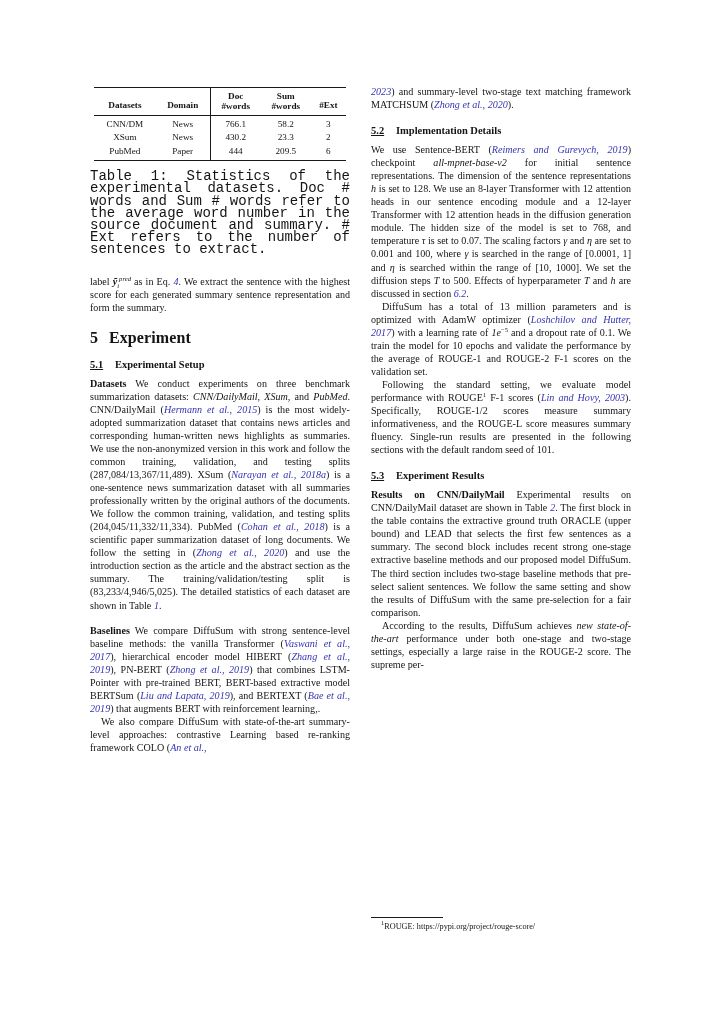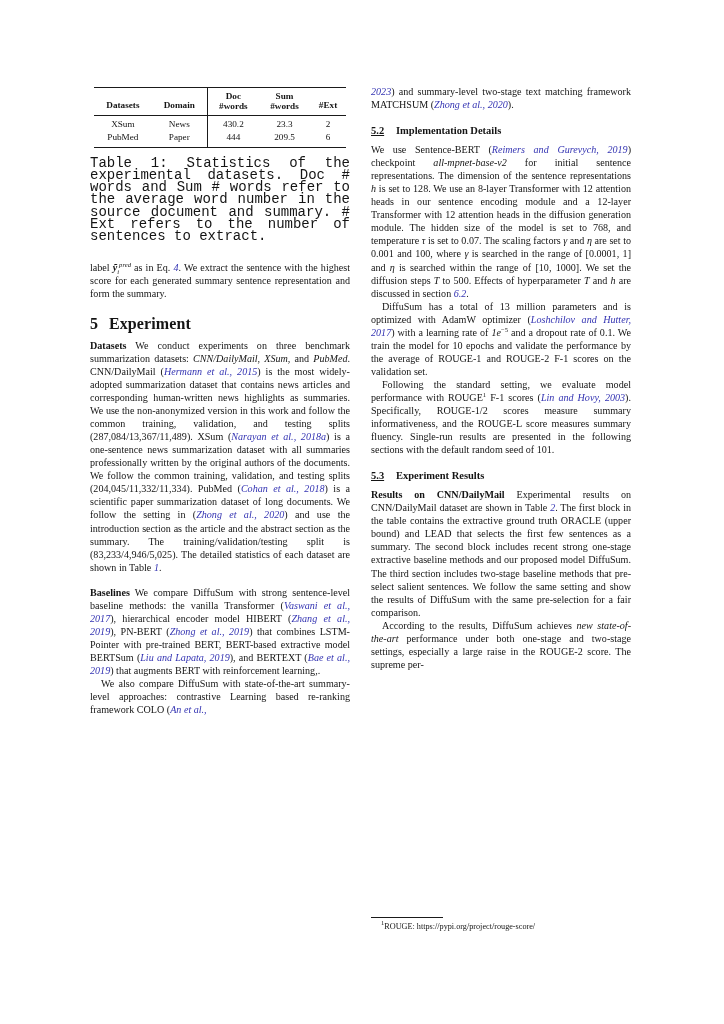--- a/index.html
+++ b/index.html
@@ -138,20 +138,27 @@
             </th>
             <th class="two-line">
               <span>Sum</span><br>
               <span>#words</span>
             </th>
             <th>#Ext</th>
           </tr>
         </thead>
         <tbody>
           <tr>
+            <td>CNN/DM</td>
+            <td class="vrule">News</td>
+            <td>766.1</td>
+            <td>58.2</td>
+            <td>3</td>
+          </tr>
+          <tr>
             <td>XSum</td>
             <td class="vrule">News</td>
             <td>430.2</td>
             <td>23.3</td>
             <td>2</td>
           </tr>
           <tr>
             <td>PubMed</td>
             <td class="vrule">Paper</td>
             <td>444</td>
@@ -161,20 +168,21 @@
         </tbody>
       </table>
 
       <div class="caption"><span>Table 1:</span><span> Statistics of the experimental datasets. Doc # words and Sum # words refer to the average word number in the source document and summary. # Ext refers to the number of sentences to extract.</span></div>
     </div>
 
     <p class="gap" style="margin-top:19px;"><span>label </span><span class="math"><b>ỹ</b><sub class="sm">i</sub><sup class="sm">pred</sup></span><span> as in Eq. </span><a class="cite" href="#">4</a><span>. We extract the sentence with the highest score for each generated summary sentence representation and form the summary.</span></p>
 
     <h2 class="sec"><span class="num">5</span><span>Experiment</span></h2>
 
+    <h3 class="subsec"><span class="num">5.1</span><span>Experimental Setup</span></h3>
 
     <p><span class="runin">Datasets</span><span> We conduct experiments on three benchmark summarization datasets: </span><span class="it">CNN/DailyMail</span><span>, </span><span class="it">XSum</span><span>, and </span><span class="it">PubMed</span><span>. CNN/DailyMail (</span><a class="cite" href="#">Hermann et al., 2015</a><span>) is the most widely-adopted summarization dataset that contains news articles and corresponding human-written news highlights as summaries. We use the non-anonymized version in this work and follow the common training, validation, and testing splits (287,084/13,367/11,489). XSum (</span><a class="cite" href="#">Narayan et al., 2018a</a><span>) is a one-sentence news summarization dataset with all summaries professionally written by the original authors of the documents. We follow the common training, validation, and testing splits (204,045/11,332/11,334). PubMed (</span><a class="cite" href="#">Cohan et al., 2018</a><span>) is a scientific paper summarization dataset of long documents. We follow the setting in (</span><a class="cite" href="#">Zhong et al., 2020</a><span>) and use the introduction section as the article and the abstract section as the summary. The training/validation/testing split is (83,233/4,946/5,025). The detailed statistics of each dataset are shown in Table </span><a class="cite" href="#">1</a><span>.</span></p>
 
     <p class="gap" style="margin-top:12px;"><span class="runin">Baselines</span><span> We compare DiffuSum with strong sentence-level baseline methods: the vanilla Transformer (</span><a class="cite" href="#">Vaswani et al., 2017</a><span>), hierarchical encoder model HIBERT (</span><a class="cite" href="#">Zhang et al., 2019</a><span>), PN-BERT (</span><a class="cite" href="#">Zhong et al., 2019</a><span>) that combines LSTM-Pointer with pre-trained BERT, BERT-based extractive model BERTSum (</span><a class="cite" href="#">Liu and Lapata, 2019</a><span>), and BERTEXT (</span><a class="cite" href="#">Bae et al., 2019</a><span>) that augments BERT with reinforcement learning,.</span></p>
 
     <p class="ind"><span>We also compare DiffuSum with state-of-the-art summary-level approaches: contrastive Learning based re-ranking framework COLO (</span><a class="cite" href="#">An et al.,</a></p>
 
   </div>
 
   <div class="col col-right">

